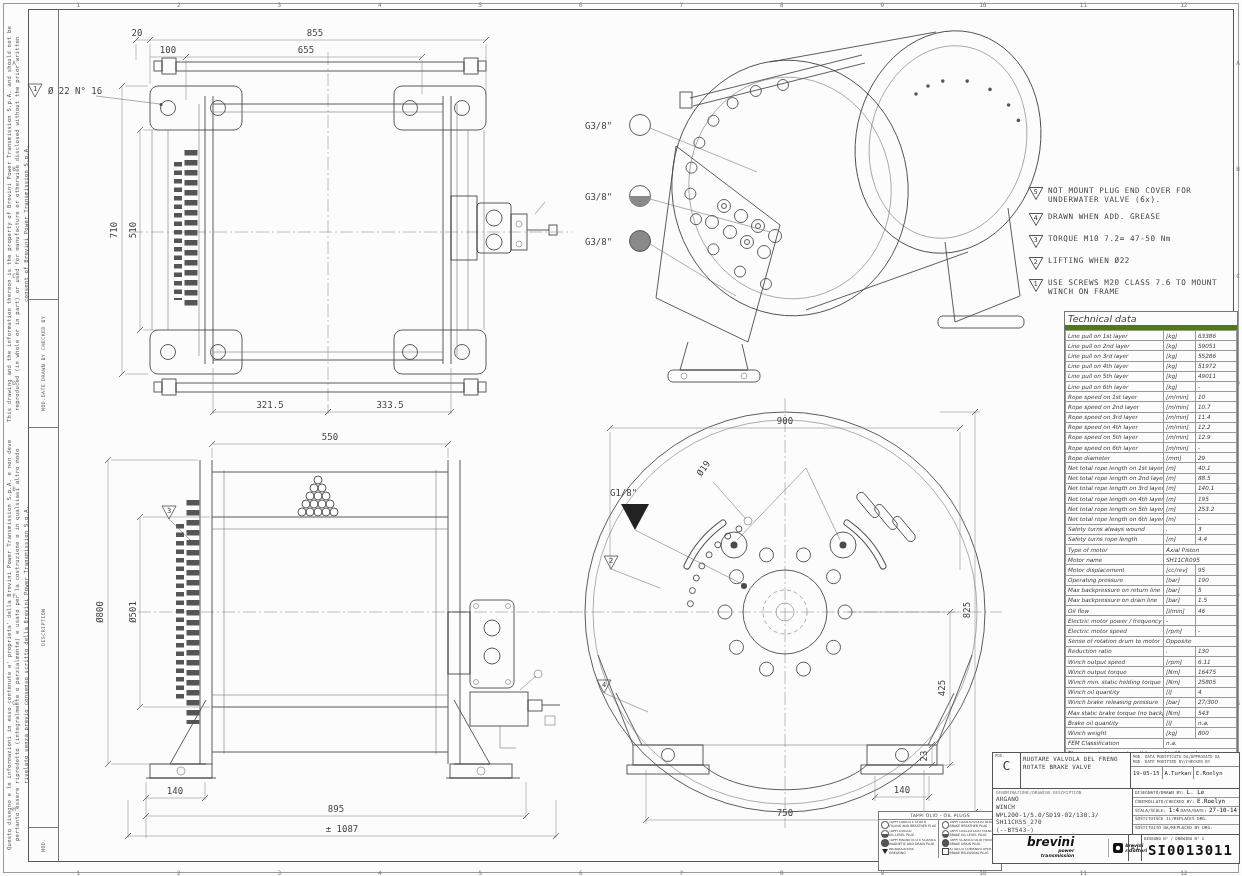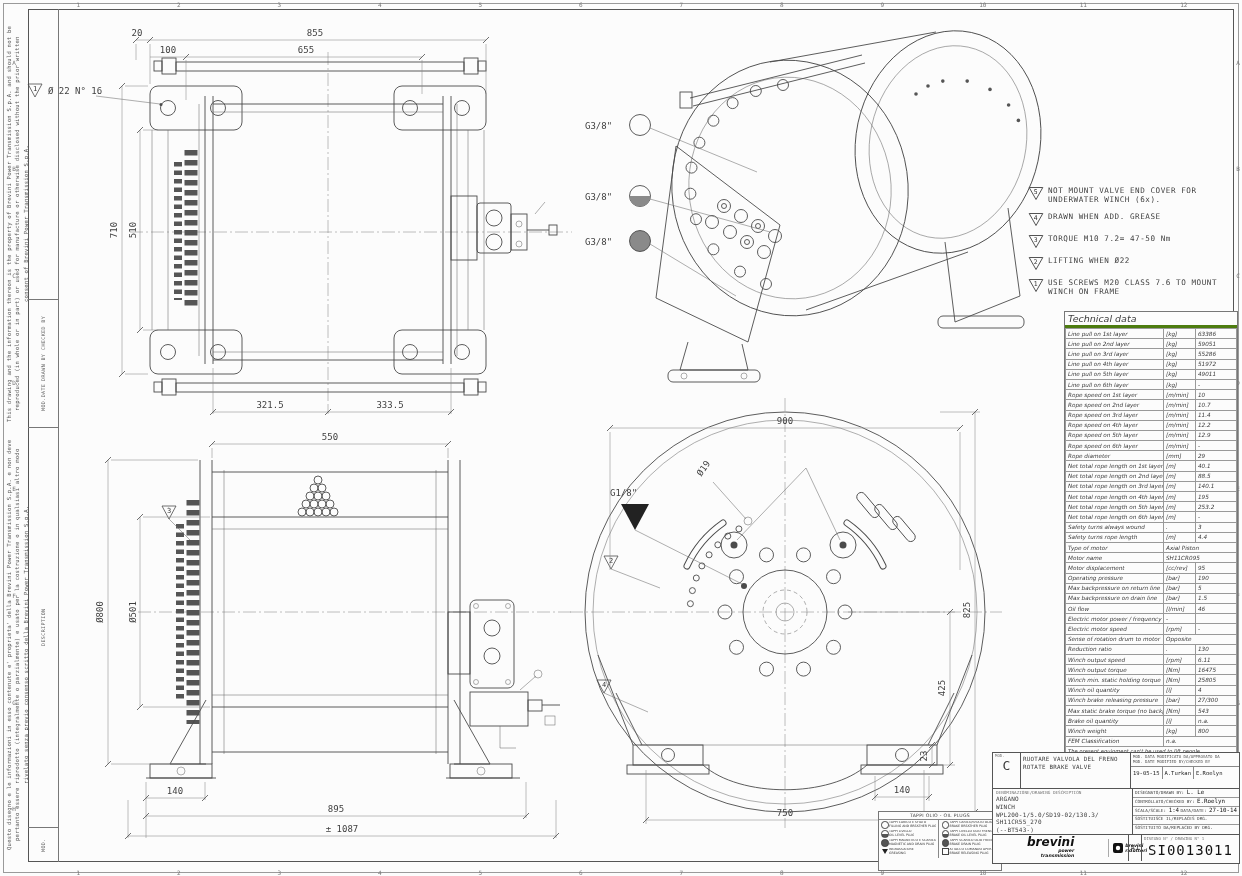--- a/index.html
+++ b/index.html
@@ -24,21 +24,21 @@
   .rev-cell{position:absolute;left:0;width:100%;border-top:1px solid #777;box-sizing:border-box;}
   .rev-cell .rlab{position:absolute;left:0;top:0;width:100%;height:100%;display:flex;align-items:center;justify-content:center;
          writing-mode:vertical-rl;transform:rotate(180deg);font-size:5px;color:#666;letter-spacing:.4px;}
   
   .notes{position:absolute;left:1028px;top:186px;width:208px;font-size:7.6px;letter-spacing:.55px;color:#424242;}
   .note{display:flex;margin-bottom:7px;line-height:1.25;}
   .note .flag{flex:0 0 20px;}
   .note svg{display:block;}
   
   .tech{position:absolute;left:1064px;top:311px;width:172px;border:1px solid #777;background:#fcfcfc;}
-  .tech-title{font:italic 9.5px "DejaVu Sans",sans-serif;padding:1px 3px;border-bottom:3px solid #4d7c0f;}
+  .tech-title{font:italic 9.5px "DejaVu Sans",sans-serif;padding:1px 3px;border-bottom:5px solid #4d7c0f;}
   .tech table{border-collapse:collapse;width:100%;table-layout:fixed;}
   .tech td{border:1px solid #999;font:italic 5.7px "DejaVu Sans",sans-serif;color:#3a3a3a;
            padding:0 2px;height:9.2px;white-space:nowrap;overflow:hidden;}
   .tech td.u{width:27px;}
   .tech td.v{width:36px;}
   .tech .foot{font-size:5.2px;}
   
   .tb{position:absolute;left:992px;top:752px;width:246px;height:110px;border:1.5px solid #555;
       background:#fcfcfc;font-family:"DejaVu Sans Mono",monospace;}
   .tb *{box-sizing:border-box;}
@@ -57,21 +57,21 @@
   .tb .desc .l{font-size:6px;line-height:1.3;letter-spacing:.2px;}
   .tb .meta{flex:1;font-size:4.3px;color:#444;}
   .tb .meta .row{border-bottom:1px solid #999;padding:0 2px;line-height:1.2;height:9px;white-space:nowrap;}
   .tb .meta .row b{font-size:5.8px;font-weight:normal;color:#111;}
   .tb .meta .dual{display:flex;}
   .tb .meta .dual span{flex:1;white-space:nowrap;}
   .tb .r3{display:flex;height:26px;}
   .tb .logo-main{width:136px;border-right:1px solid #555;display:flex;align-items:center;padding-left:3px;gap:28px;}
   .tb .fmt{width:14px;border-right:1px solid #555;display:flex;align-items:center;justify-content:center;
            font-size:7px;border-left:1px solid #555;margin-left:-1px;}
-  .tb .num{flex:1;position:relative;}
+  .tb .num{flex:1;position:relative;font-weight:bold;}
   .tb .num .h{font-size:4px;color:#777;padding:1px 2px;}
   .tb .num .n{font-size:14px;letter-spacing:1px;text-align:center;color:#111;}
   .logo-word{font:italic bold 12px "DejaVu Sans",sans-serif;color:#111;line-height:.8;}
   .logo-sub{font:italic bold 4.6px "DejaVu Sans",sans-serif;color:#111;line-height:1.1;}
   .logo-rid{display:flex;align-items:center;margin-left:6px;border-left:1px solid #aaa;padding-left:4px;height:18px;}
   .logo-rid .txt{font:italic bold 4.6px "DejaVu Sans",sans-serif;color:#111;line-height:1.1;}
   
   .legend{position:absolute;left:878px;top:811px;width:122px;height:58px;border:1px solid #777;background:#fcfcfc;font-family:"DejaVu Sans",sans-serif;}
   .legend .lt{font-size:4.6px;text-align:center;border-bottom:1px solid #888;padding:1px 0;letter-spacing:.3px;color:#444;}
   .legend .cols{display:flex;}
@@ -592,21 +592,21 @@
   </svg>
 
   <div class="notes" id="notes">
       <div class="note">
         <span class="flag">
           <svg width="16" height="15" viewBox="0 0 20 18">
             <polygon points="1.5,1.5 18.5,1.5 10,16.5" fill="none" stroke="#4b4b4b" stroke-width="1.2"></polygon>
             <text x="10" y="9.5" text-anchor="middle" font-size="8" fill="#333">5</text>
           </svg>
         </span>
-        <span class="note-text">NOT MOUNT VALVE END COVER FOR UNDERWATER WINCH (6x).</span>
+        <span class="note-text">NOT MOUNT PLUG END COVER FOR UNDERWATER VALVE (6x).</span>
       </div>
       <div class="note">
         <span class="flag">
           <svg width="16" height="15" viewBox="0 0 20 18">
             <polygon points="1.5,1.5 18.5,1.5 10,16.5" fill="none" stroke="#4b4b4b" stroke-width="1.2"></polygon>
             <text x="10" y="9.5" text-anchor="middle" font-size="8" fill="#333">4</text>
           </svg>
         </span>
         <span class="note-text">DRAWN WHEN ADD. GREASE</span>
       </div>

